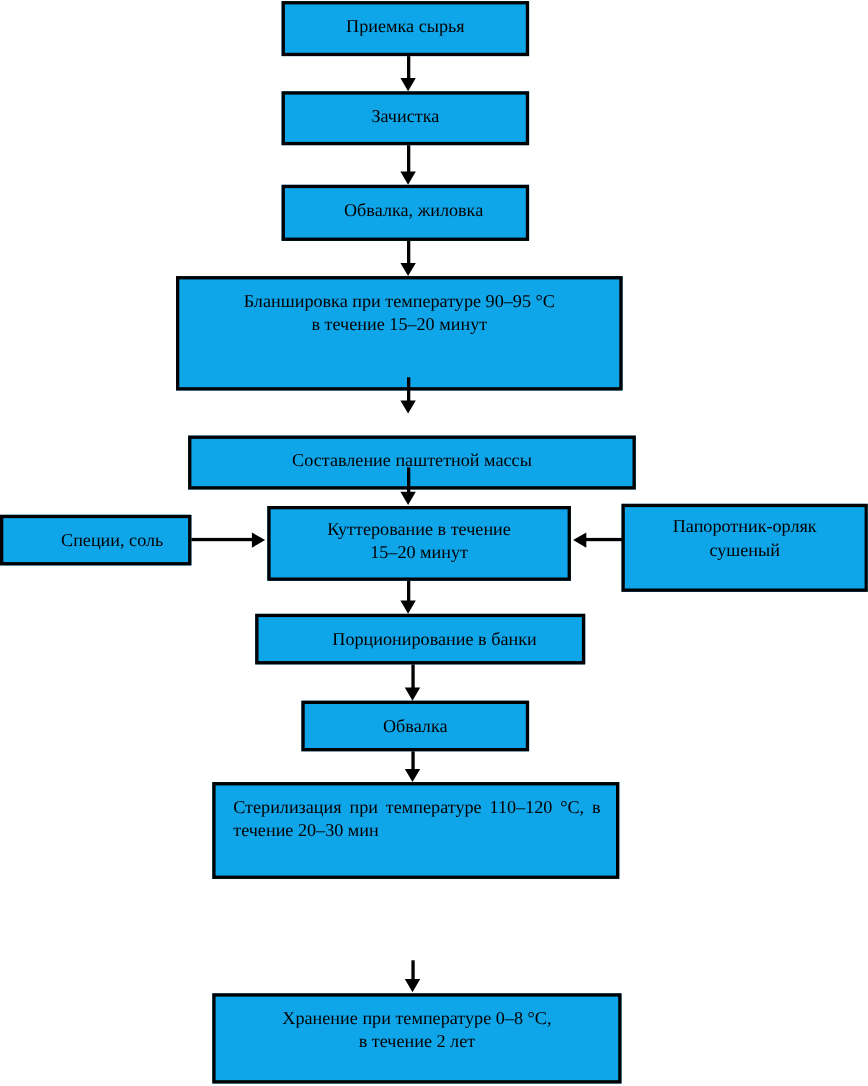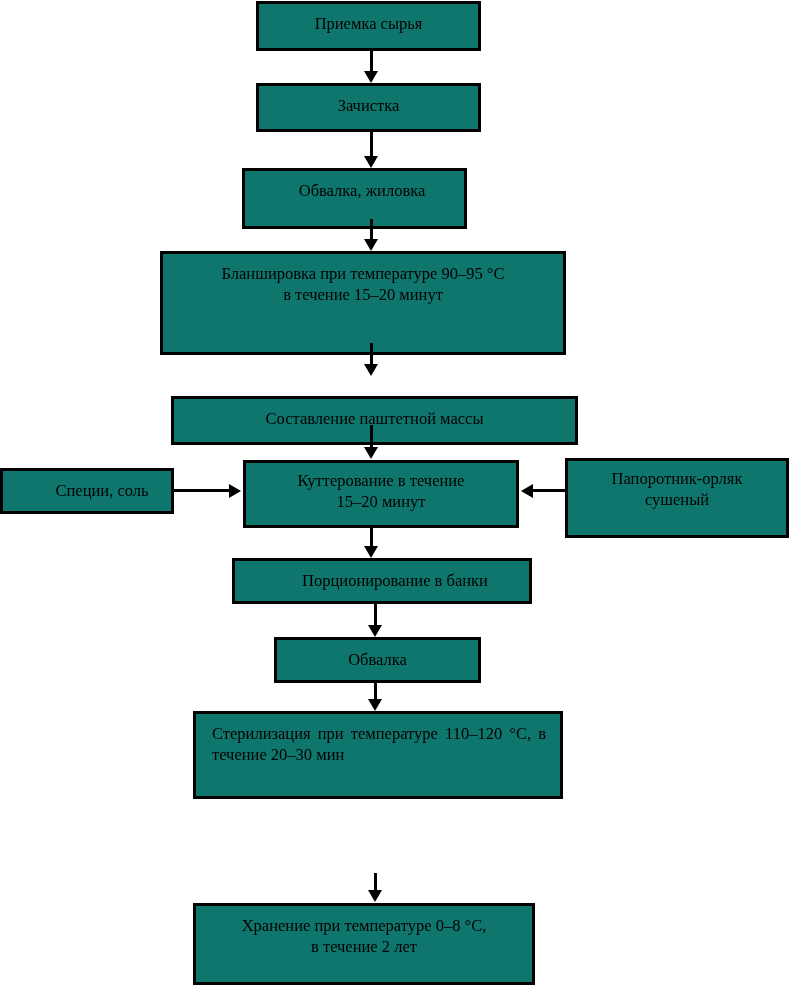--- a/index.html
+++ b/index.html
@@ -12,21 +12,21 @@
     width: 789px;
     height: 987px;
     background: #ffffff;
     overflow: hidden;
     font-family: "Liberation Serif", "DejaVu Serif", serif;
   }
   .node {
     position: absolute;
     box-sizing: border-box;
     border: 3px solid #000000;
-    background: #0f766e;
+    background: #0ea5e9;
     color: #000000;
     font-size: 16.5px;
     line-height: 1.30;
     text-align: center;
     display: block;
     padding: 9px 10px 0 10px;
     white-space: pre-line;
   }
   .node.leftalign {
     text-align: justify;
@@ -76,21 +76,21 @@
 </style>
 </head>
 <body>
 
 <div id="canvas">
 
   <div class="node" style="left:256px; top:1px; width:225px; height:50px;">Приемка сырья</div>
 
   <div class="node" style="left:256px; top:83px; width:225px; height:49px;">Зачистка</div>
 
-  <div class="node" style="left:242px; top:168px; width:225px; height:61px;padding-left:25px;">Обвалка, жиловка</div>
+  <div class="node" style="left:256px; top:168px; width:225px; height:51px;padding-left:25px;">Обвалка, жиловка</div>
 
   <div class="node" style="left:160px; top:251px; width:406px; height:104px;">Бланшировка при температуре 90–95 °С
 в течение 15–20 минут</div>
 
   <div class="node" style="left:171px; top:376px; width:407px; height:49px;margin-top:20px;">Составление паштетной массы</div>
 
   <div class="node" style="left:0px; top:468px; width:174px; height:46px;padding-left:40px;">Специи, соль</div>
 
   <div class="node mid" style="left:243px; top:460px; width:276px; height:68px;">Куттерование в течение
 15–20 минут</div>
@@ -98,21 +98,21 @@
   <div class="node mid" style="left:565px; top:458px; width:224px; height:80px;">Папоротник-орляк
 сушеный</div>
 
   <div class="node" style="left:232px; top:558px; width:300px; height:46px;padding-left:36px;">Порционирование в банки</div>
 
   <div class="node" style="left:274px; top:637px; width:207px; height:46px;">Обвалка</div>
 
   <div class="node leftalign" style="left:193px; top:711px; width:370px; height:88px;">Стерилизация при температуре 110–120 °С, в течение 20–30 мин</div>
 
 
-  <div class="node" style="left:193px; top:903px; width:342px; height:82px;">Хранение при температуре 0–8 °С,
+  <div class="node" style="left:193px; top:903px; width:372px; height:82px;">Хранение при температуре 0–8 °С,
 в течение 2 лет</div>
 
   <div class="vline" style="left:370px; top:51px; height:22px;"></div>
   <div class="arrow-down" style="left:364px; top:71px;"></div>
 
   <div class="vline" style="left:370px; top:132px; height:25px;"></div>
   <div class="arrow-down" style="left:364px; top:156px;"></div>
 
   <div class="vline" style="left:370px; top:219px; height:21px;"></div>
   <div class="arrow-down" style="left:364px; top:239px;"></div>

